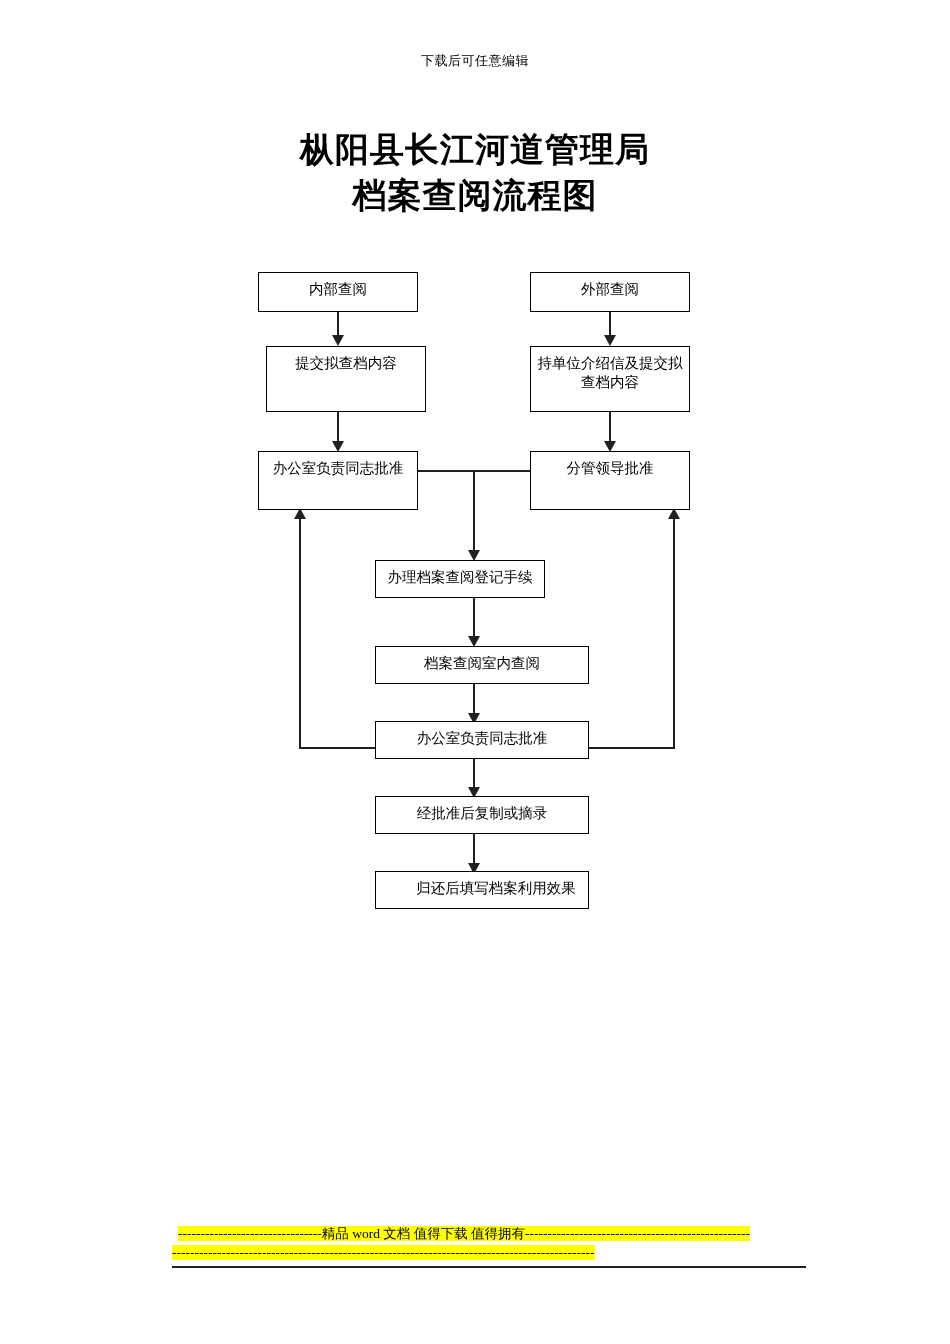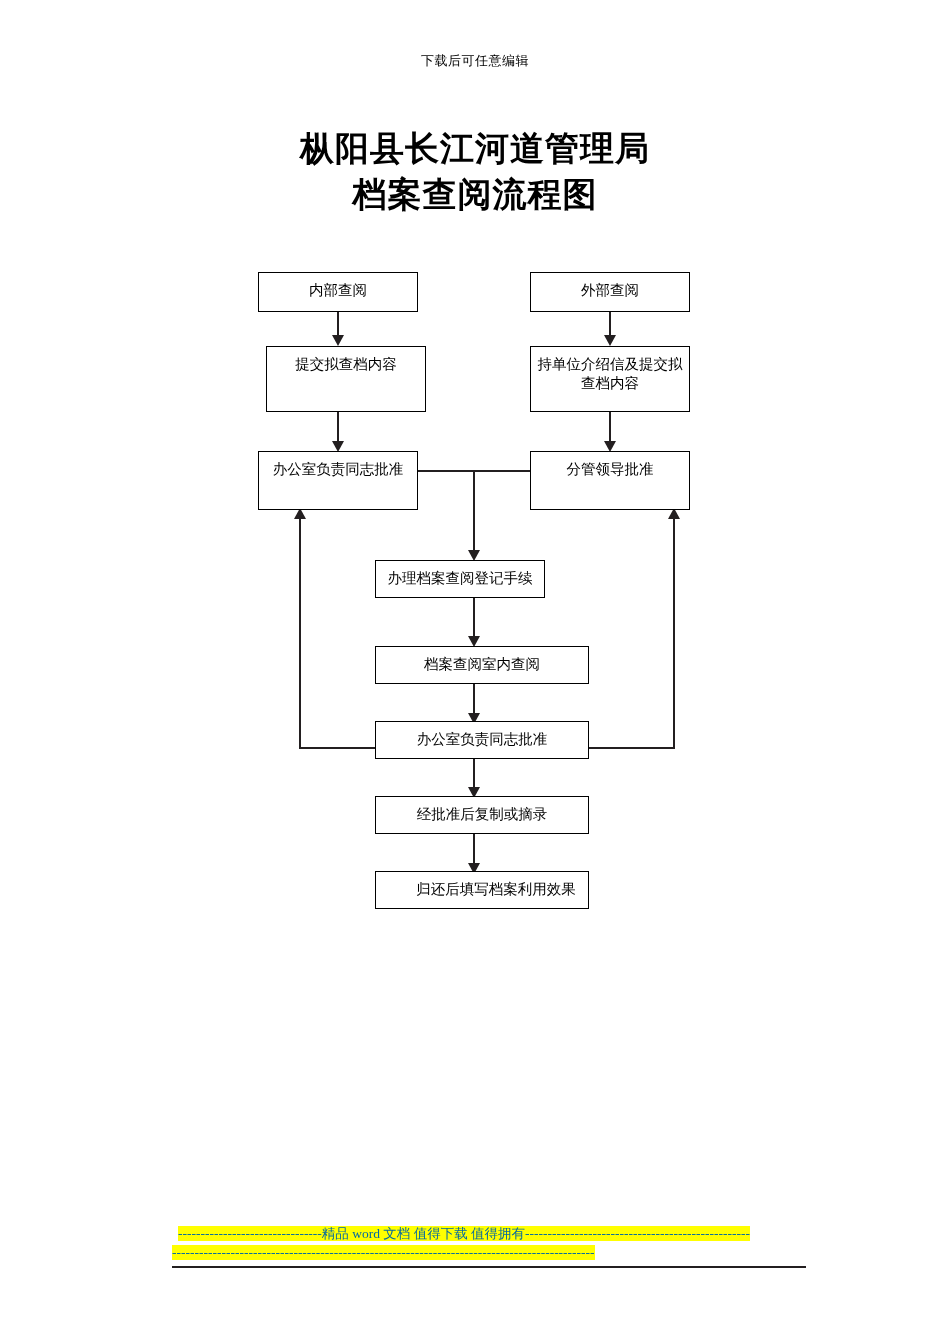--- a/index.html
+++ b/index.html
@@ -32,21 +32,21 @@
     color: #000;
   }
 
   
   .doc-title {
     position: absolute;
     left: 0;
     top: 126px;
     width: 950px;
     text-align: center;
-    font-family: Liberation Serif, serif;
+    font-family: Liberation Sans, sans-serif;
     font-size: 34px;
     font-weight: bold;
     line-height: 46px;
     letter-spacing: 1px;
   }
   .doc-title .tline { display: block; }
 
   
   #flow {
     position: absolute;
@@ -54,21 +54,21 @@
     top: 0;
     width: 950px;
     height: 1344px;
   }
 
   .node {
     position: absolute;
     box-sizing: border-box;
     border: 1px solid #000000;
     background: #ffffff;
-    font-family: Liberation Serif, serif;
+    font-family: Liberation Mono, monospace;
     font-size: 14.5px;
     line-height: 19px;
     text-align: center;
     color: #000000;
     display: flex;
     align-items: flex-start;
     justify-content: center;
     padding-top: 8px;
     z-index: 3;
   }
@@ -110,21 +110,21 @@
   .footer-wrap {
     position: absolute;
     left: 172px;
     top: 1224px;
     width: 640px;
   }
   .footer-line {
     font-family: "Liberation Serif", "DejaVu Serif", serif;
     font-size: 13.5px;
     line-height: 19px;
-    color: #0369a1;
+    color: #000000;
     white-space: nowrap;
     overflow: hidden;
   }
   .footer-line .hl {
     background: #ffff00;
   }
   .footer-line-1 { padding-left: 6px; }
   .footer-line-2 { padding-left: 0px; }
   .footer-rule {
     position: absolute;

